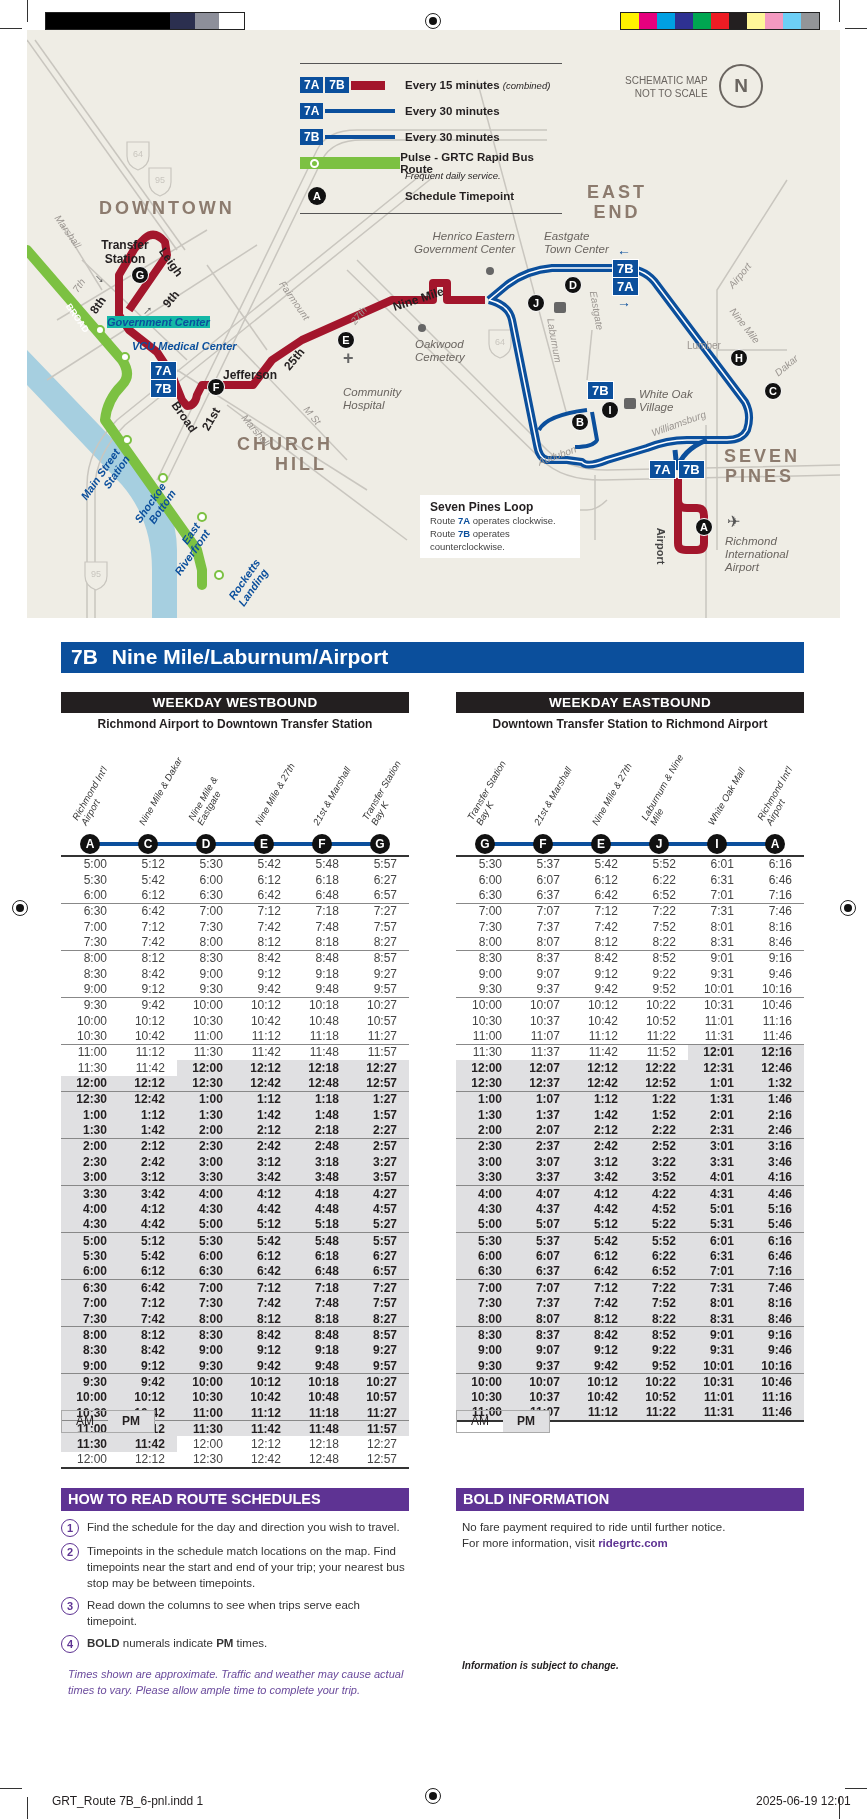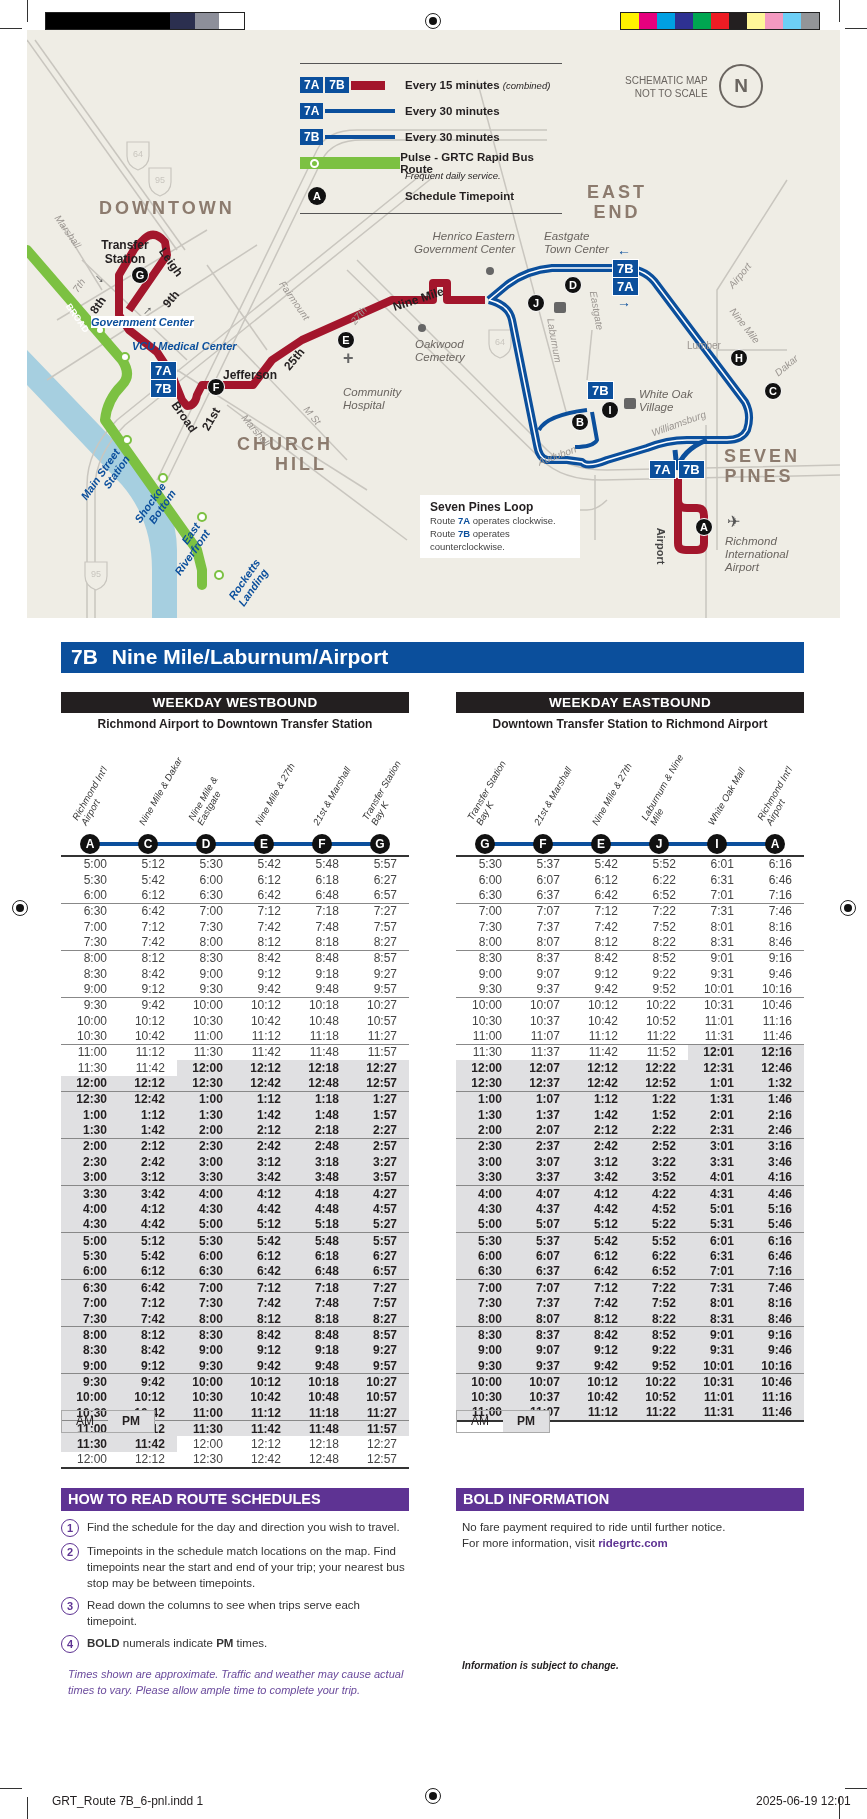--- a/index.html
+++ b/index.html
@@ -219,21 +219,21 @@
 
   <div class="map-label" style="left:598px;top:44px;font-size:10px;color:#6a6560;text-align:right;white-space:pre-line;line-height:13px;">SCHEMATIC MAP
 NOT TO SCALE</div>
   <div style="position:absolute;left:692px;top:34px;width:44px;height:44px;border:2px solid #6a6560;border-radius:50%;display:flex;align-items:center;justify-content:center;font-weight:bold;font-size:19px;color:#6a6560;">
     <span>N</span>
   </div>
 
   <div class="map-label district" style="left:72px;top:168px;">DOWNTOWN</div>
   <div class="map-label district" style="left:560px;top:152px;text-align:center;width:60px;white-space:normal;"><span>EAST END</span></div>
   <div class="map-label district" style="left:210px;top:404px;text-align:right;width:90px;white-space:normal;"><span>CHURCH HILL</span></div>
-  <div class="map-label district" style="left:697px;top:416px;text-align:center;width:70px;white-space:normal;"><span>SEVEN PINES</span></div>
+  <div class="map-label district" style="left:697px;top:416px;text-align:right;width:70px;white-space:normal;"><span>SEVEN PINES</span></div>
 
   <div class="map-label street" style="left:22px;top:196px;transform:rotate(55deg);">Marshall</div>
   <div class="map-label street" style="left:45px;top:250px;transform:rotate(-55deg);">7th</div>
   <div class="map-label route-street" style="left:62px;top:268px;transform:rotate(-55deg);">8th</div>
   <div class="map-label route-street" style="left:135px;top:262px;transform:rotate(-50deg);">9th</div>
   <div class="map-label route-street" style="left:128px;top:225px;transform:rotate(55deg);">Leigh</div>
   <div class="map-label" style="left:34px;top:283px;transform:rotate(55deg);color:#fff;font-weight:bold;font-size:9px;">BROAD</div>
   <div class="map-label street" style="left:245px;top:265px;transform:rotate(55deg);">Fairmount</div>
   <div class="map-label street" style="left:322px;top:280px;transform:rotate(-50deg);">27th</div>
   <div class="map-label route-street" style="left:255px;top:322px;transform:rotate(-50deg);">25th</div>
@@ -260,21 +260,21 @@
   <div class="map-label poi" style="left:316px;top:356px;width:70px;white-space:normal;"><span>Community Hospital</span></div>
   <div class="map-label poi" style="left:612px;top:358px;width:60px;white-space:normal;"><span>White Oak Village</span></div>
   <div class="map-label poi" style="left:698px;top:505px;width:80px;white-space:normal;"><span>Richmond International Airport</span></div>
   <div class="map-label" style="left:316px;top:318px;font-size:18px;color:#666;font-weight:bold;">+</div>
   <div class="map-label" style="left:700px;top:482px;font-size:16px;color:#555;">✈</div>
   <div class="map-label" style="left:527px;top:272px;width:12px;height:11px;background:#666;border-radius:2px;"></div>
   <div class="map-label" style="left:597px;top:368px;width:12px;height:11px;background:#666;border-radius:2px;"></div>
   <div class="map-label" style="left:459px;top:237px;width:8px;height:8px;background:#666;border-radius:50%;"></div>
   <div class="map-label" style="left:391px;top:294px;width:8px;height:8px;background:#666;border-radius:50%;"></div>
 
-  <div class="map-label pulse-stop" style="left:64px;top:286px;background:#ffffff;">Government Center</div>
+  <div class="map-label pulse-stop" style="left:80px;top:286px;background:#14b8a6;">Government Center</div>
   <div class="map-label pulse-stop" style="left:105px;top:310px;">VCU Medical Center</div>
   <div class="map-label pulse-stop" style="left:40px;top:440px;transform:rotate(-55deg);width:70px;white-space:normal;text-align:right;line-height:12px;"><span>Main Street Station</span></div>
   <div class="map-label pulse-stop" style="left:94px;top:470px;transform:rotate(-55deg);width:60px;white-space:normal;text-align:right;line-height:12px;"><span>Shockoe Bottom</span></div>
   <div class="map-label pulse-stop" style="left:128px;top:510px;transform:rotate(-55deg);width:60px;white-space:normal;text-align:right;line-height:12px;"><span>East Riverfront</span></div>
   <div class="map-label pulse-stop" style="left:196px;top:535px;transform:rotate(-55deg);width:60px;white-space:normal;line-height:12px;"><span>Rocketts Landing</span></div>
 
   <div class="rtag" style="left:123px;top:331px;">7A</div>
   <div class="rtag" style="left:123px;top:349px;">7B</div>
   <div class="rtag" style="left:585px;top:229px;">7B</div>
   <div class="rtag" style="left:585px;top:247px;">7A</div>

